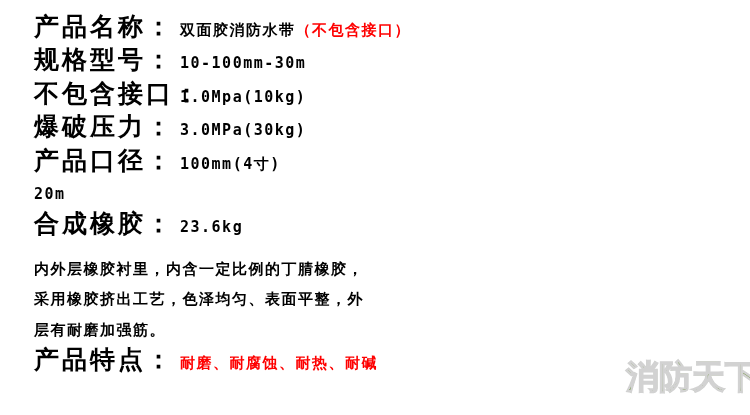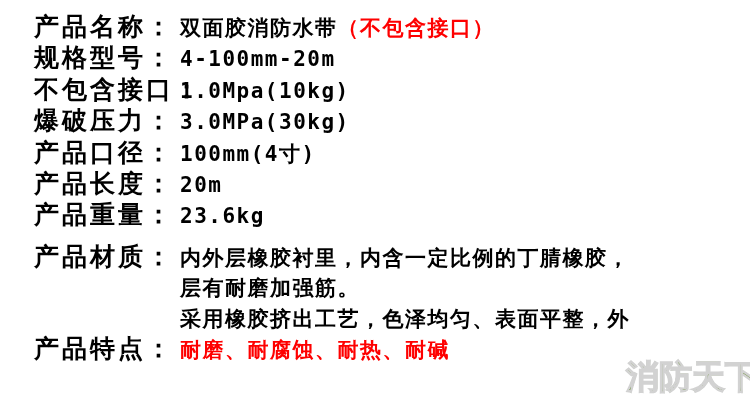--- a/index.html
+++ b/index.html
@@ -27,21 +27,21 @@
     flex-shrink: 0;
     width: 146px;
     font-size: 25px;
     font-weight: bold;
     color: #000000;
     letter-spacing: 3px;
     line-height: 30.4px;
     white-space: nowrap;
   }
   .value {
-    font-size: 21px;
+    font-size: 15px;
     font-weight: bold;
     color: #000000;
     letter-spacing: 1.5px;
     line-height: 30.4px;
     font-family: "DejaVu Sans Mono", "DejaVu Sans", "Liberation Sans", sans-serif;
     white-space: nowrap;
   }
   .value.red { color: #fe0000; }
   .value-multiline { display: block; margin-top: 11px; }
   .value-multiline span { display: block; white-space: nowrap; }
@@ -63,55 +63,53 @@
   <div class="sheet">
 
     <div class="row">
       <span class="label">产品名称：</span>
       <span class="value">双面胶消防水带</span>
       <span class="value red">（不包含接口）</span>
     </div>
 
     <div class="row">
       <span class="label">规格型号：</span>
-      <span class="value">4-100mm-20m</span>
+      <span class="value">10-100mm-30m</span>
     </div>
 
     <div class="row">
       <span class="label">不包含接口：</span>
       <span class="value">1.0Mpa(10kg)</span>
     </div>
 
     <div class="row">
       <span class="label">爆破压力：</span>
       <span class="value">3.0MPa(30kg)</span>
     </div>
 
 
     <div class="row">
       <span class="label">产品口径：</span>
       <span class="value">100mm(4寸)</span>
     </div>
 
     <div class="row">
-      <span class="label">产品长度：</span>
       <span class="value">20m</span>
     </div>
 
     <div class="row">
-      <span class="label">产品重量：</span>
+      <span class="label">合成橡胶：</span>
       <span class="value">23.6kg</span>
     </div>
 
     <div class="row">
-      <span class="label">产品材质：</span>
       <span class="value value-multiline">
         <span>内外层橡胶衬里，内含一定比例的丁腈橡胶，</span>
+        <span>采用橡胶挤出工艺，色泽均匀、表面平整，外</span>
         <span>层有耐磨加强筋。</span>
-        <span>采用橡胶挤出工艺，色泽均匀、表面平整，外</span>
       </span>
     </div>
 
     <div class="row">
       <span class="label">产品特点：</span>
       <span class="value red">耐磨、耐腐蚀、耐热、耐碱</span>
     </div>
 
   </div>
 

